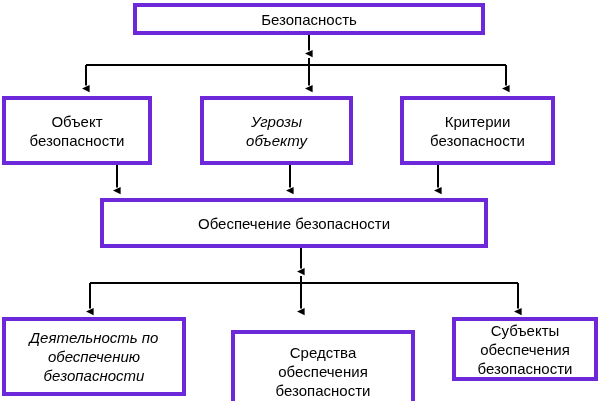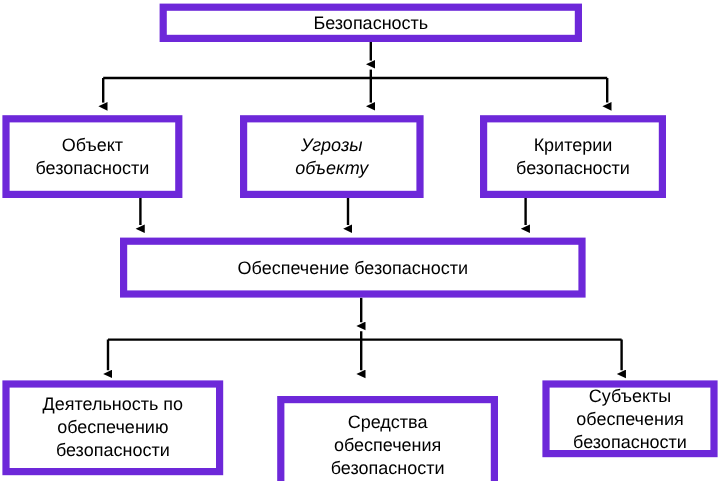--- a/index.html
+++ b/index.html
@@ -20,21 +20,21 @@
   #edge-layer {
     position: absolute;
     left: 0;
     top: 0;
     width: 601px;
     height: 401px;
   }
   .node {
     position: absolute;
     box-sizing: border-box;
-    border: 6px solid #6d28d9;
+    border: 4px solid #6d28d9;
     background: #ffffff;
     display: flex;
     align-items: center;
     justify-content: center;
     text-align: center;
     z-index: 2;
   }
   .node-label {
     display: block;
     width: 100%;
@@ -120,21 +120,21 @@
 
   <div class="node" style="left:400px; top:96px; width:155px; height:69px;text-align:center;">
     <span class="node-label">Критерии
 безопасности</span>
   </div>
 
   <div class="node band" style="left:100px; top:198px; width:388px; height:50px;">
     <span class="node-label">Обеспечение безопасности</span>
   </div>
 
-  <div class="node" style="left:2px; top:317px; width:184px; height:79px;">
+  <div class="node" style="left:2px; top:317px; width:184px; height:79px;font-style:italic;">
     <span class="node-label">Деятельность по
 обеспечению
 безопасности</span>
   </div>
 
   <div class="node" style="left:231px; top:330px; width:184px; height:83px;align-items:center;">
     <span class="node-label">Средства
 обеспечения
 безопасности</span>
   </div>

